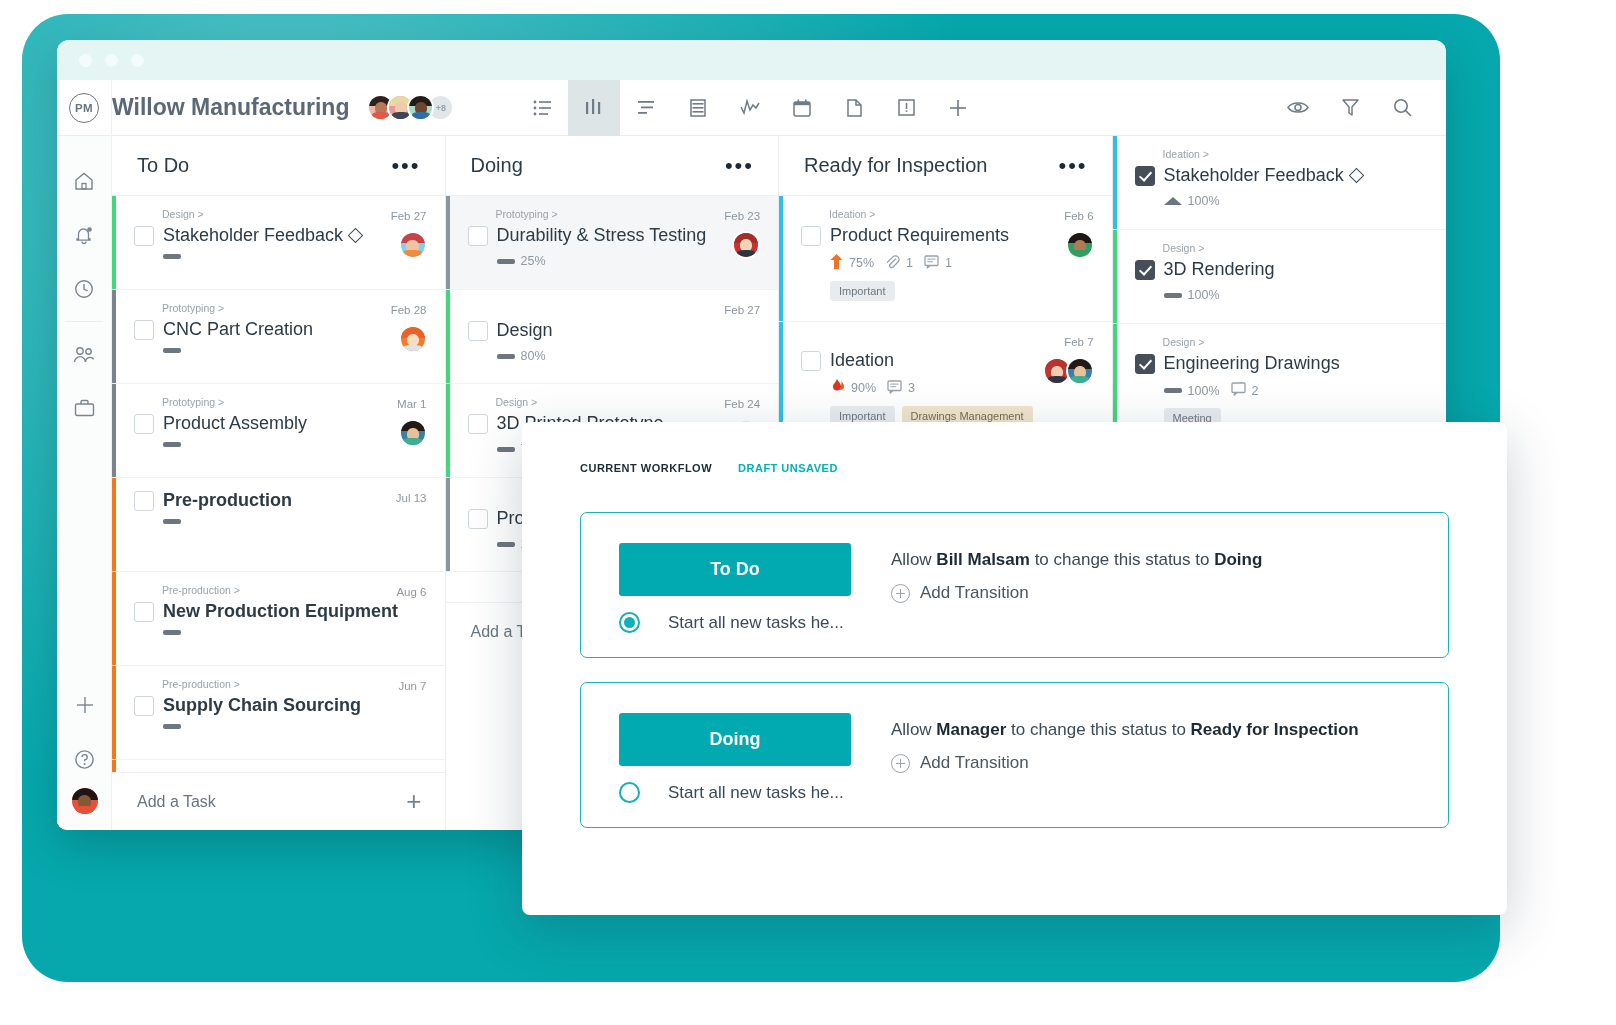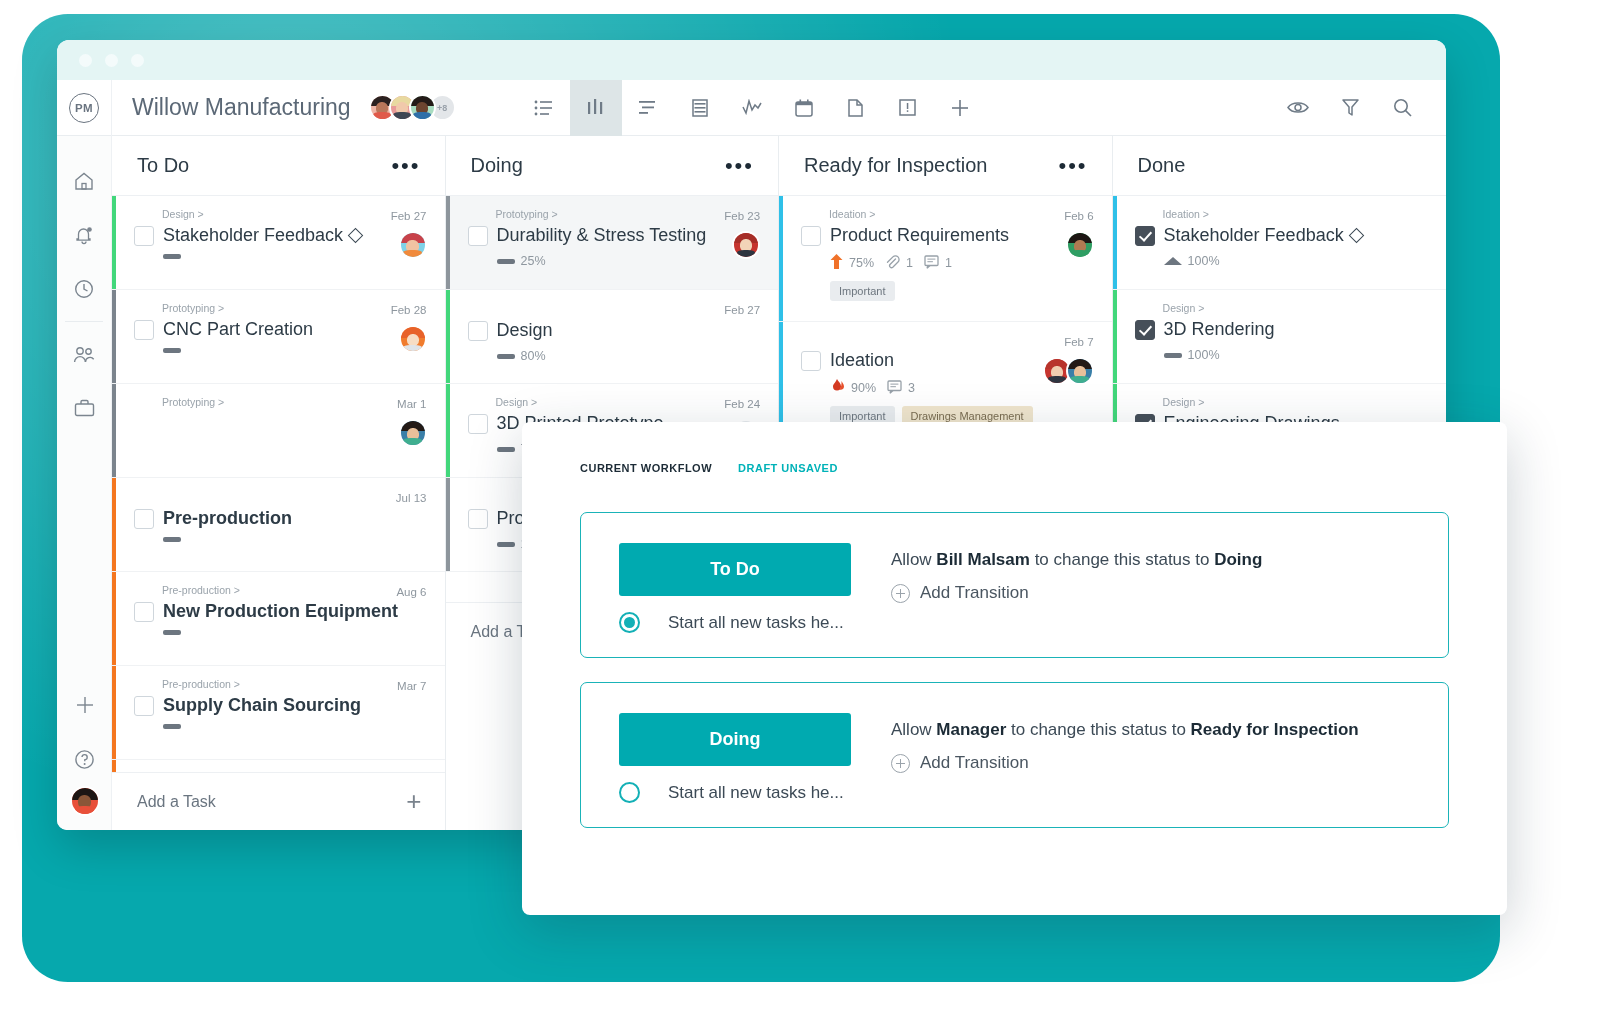--- a/index.html
+++ b/index.html
@@ -48,22 +48,22 @@
     width:55px; height:56px; display:flex; align-items:center; justify-content:center;
     border-right:1px solid #eef1f4;
   }
   .logo {
     width:30px; height:30px; border-radius:50%;
     border:1.6px solid #6a7480; color:#6a7480;
     font-size:11.5px; font-weight:bold; letter-spacing:.3px;
     display:flex; align-items:center; justify-content:center;
   }
   .proj-title {
-    font-size:23px; color:#5b6876; font-weight:400;
-    margin-left:20px; white-space:nowrap;
+    font-size:23px; color:#5b6876; font-weight:700;
+    white-space:nowrap;
   }
   .avatars { display:flex; margin-left:18px; align-items:center; }
   .av {
     width:27px; height:27px; border-radius:50%; margin-left:-7px;
     border:2px solid #fff; position:relative; overflow:hidden;
     background:#ccc;
   }
   .av:first-child { margin-left:0; }
   .av .hair { position:absolute; left:0; top:0; width:100%; height:44%; border-radius:50% 50% 0 0; }
   .av .face { position:absolute; left:23%; top:26%; width:54%; height:56%; border-radius:45%; }
@@ -441,33 +441,42 @@
                   <i style="position:absolute;left:0;top:0;width:100%;height:44%;background:#e8622a;border-radius:50% 50% 0 0"></i>
                   <i style="position:absolute;left:25%;top:28%;width:50%;height:52%;background:#f7ddc4;border-radius:45%"></i>
                   <i style="position:absolute;left:12%;bottom:0;width:76%;height:26%;background:#e0e4e8;border-radius:40% 40% 0 0"></i>
                 </span>
               </div>
             </div>
 
             <div class="card">
               <span class="stripe" style="background:#7b848d"></span>
               <div class="crumb">Prototyping &gt;</div>
+              <div class="crow">
+                <span class="cbox"></span>
+                <span class="ctext">
+                  <span class="ctitle">Product Assembly</span>
+                  <div class="meta">
+                      <span class="pbar"></span>
+                    </div>
+                </span>
+              </div>
               <div class="card-right">
                 <div class="cdate">Mar 1</div>
                 <span class="cav" style="background:#3a7fa8">
                   <i style="position:absolute;left:0;top:0;width:100%;height:42%;background:#231a16;border-radius:50% 50% 0 0"></i>
                   <i style="position:absolute;left:25%;top:28%;width:50%;height:54%;background:#e8c09a;border-radius:45%"></i>
                   <i style="position:absolute;left:12%;bottom:0;width:76%;height:28%;background:#3fae8f;border-radius:40% 40% 0 0"></i>
                 </span>
               </div>
             </div>
 
             <div class="card">
               <span class="stripe" style="background:#f4761f"></span>
-              <div class="crow" style="margin-top:18px">
+              <div class="crow" style="">
                 <span class="cbox"></span>
                 <span class="ctext">
                   <span class="ctitle bold">Pre-production</span>
                   <div class="meta">
                       <span class="pbar"></span>
                     </div>
                 </span>
               </div>
               <div class="card-right">
                 <div class="cdate">Jul 13</div>
@@ -497,21 +506,21 @@
               <div class="crow">
                 <span class="cbox"></span>
                 <span class="ctext">
                   <span class="ctitle bold">Supply Chain Sourcing</span>
                   <div class="meta">
                       <span class="pbar"></span>
                     </div>
                 </span>
               </div>
               <div class="card-right">
-                <div class="cdate">Mar 7</div>
+                <div class="cdate">Jun 7</div>
               </div>
             </div>
 
             <div class="card" style="min-height:30px">
               <span class="stripe" style="background:#f4761f"></span>
               <div class="crumb">Pre-production &gt;</div>
             </div>
           </div>
 
           <div class="col-footer">
@@ -712,23 +721,20 @@
               </div>
             </div>
 
             <div class="card" style="min-height:60px">
               <span class="stripe" style="background:#2fc0e8"></span>
             </div>
           </div>
         </div>
 
         <div class="column">
-          <div class="col-head">
-            <span class="col-title">Done</span>
-          </div>
           <div class="cards">
 
             <div class="card">
               <span class="stripe" style="background:#2fc0e8"></span>
               <div class="crumb">Ideation &gt;</div>
               <div class="crow">
                 <span class="cbox checked"></span>
                 <span class="ctext">
                   <span class="ctitle">Stakeholder Feedback</span><span class="milestone"></span>
                   <div class="meta">

